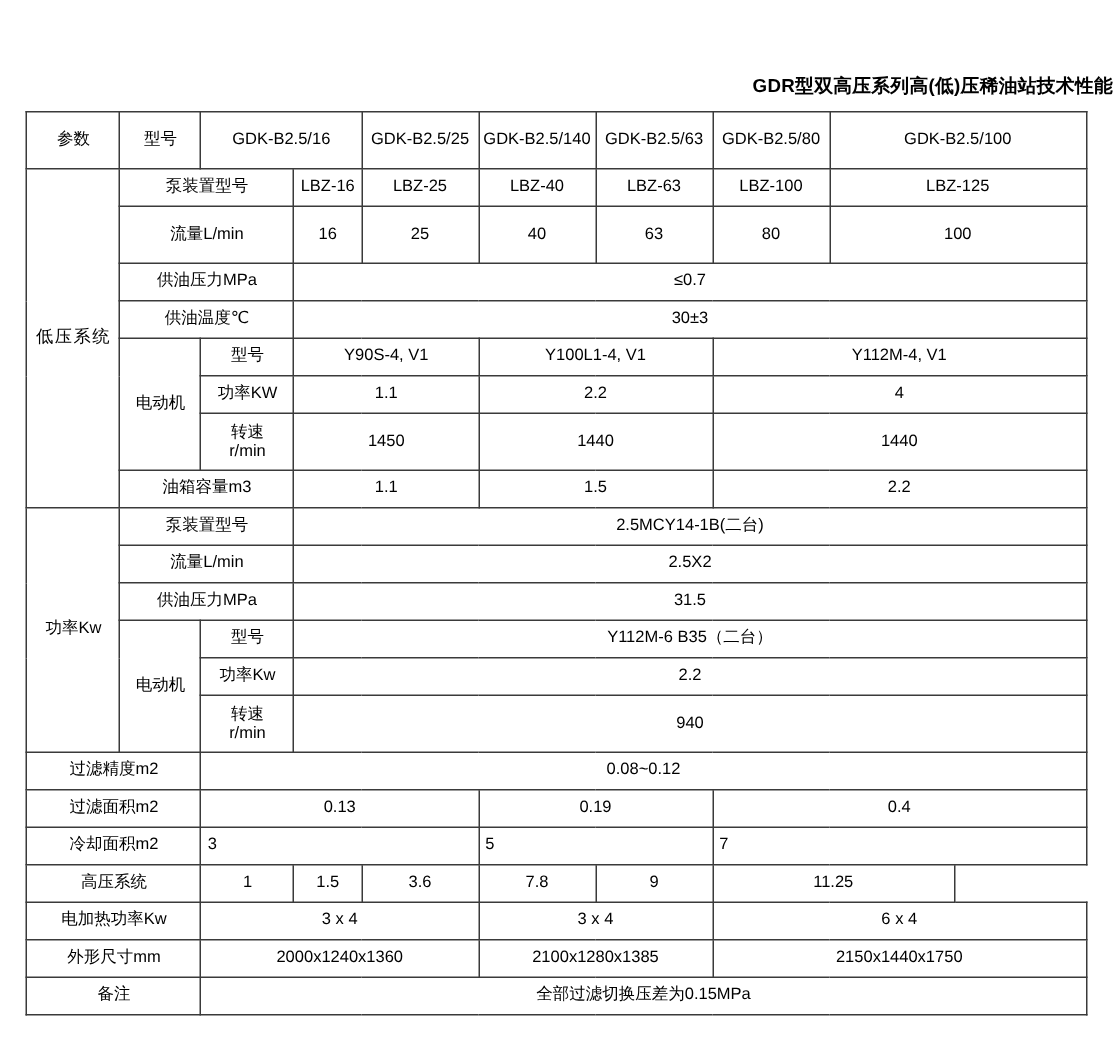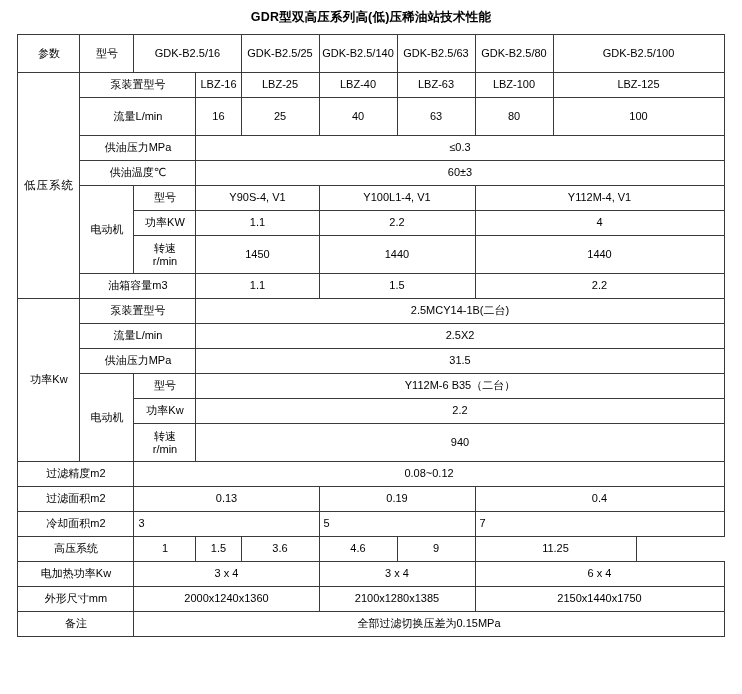--- a/index.html
+++ b/index.html
@@ -8,25 +8,26 @@
     background: #ffffff;
   }
   body {
     width: 742px;
     height: 694px;
     font-family: "Liberation Sans", "DejaVu Sans", sans-serif;
     color: #000000;
     overflow: hidden;
   }
   #page-title {
-    text-align: center;
+    text-align: right;
     font-size: 12.5px;
     font-weight: bold;
     letter-spacing: 0.2px;
     padding: 9px 0 8px 0;
+    margin-top: 40px;
   }
   table {
     border-collapse: collapse;
     margin: 0 auto;
     width: 706px;
     table-layout: fixed;
   }
   td {
     border: 1px solid #3a3a3a;
     font-size: 11px;
@@ -103,26 +104,26 @@
     <td class="tall">16</td>
     <td class="tall">25</td>
     <td class="tall">40</td>
     <td class="tall">63</td>
     <td class="tall">80</td>
     <td class="tall" colspan="2">100</td>
   </tr>
 
   <tr>
     <td colspan="2">供油压力MPa</td>
-    <td colspan="7">≤0.3</td>
+    <td colspan="7">≤0.7</td>
   </tr>
 
   <tr>
     <td colspan="2">供油温度℃</td>
-    <td colspan="7">60±3</td>
+    <td colspan="7">30±3</td>
   </tr>
 
   <tr>
     <td rowspan="3">电动机</td>
     <td>型号</td>
     <td colspan="2">Y90S-4, V1</td>
     <td colspan="2">Y100L1-4, V1</td>
     <td colspan="3">Y112M-4, V1</td>
   </tr>
 
@@ -202,21 +203,21 @@
     <td class="left" colspan="3">3</td>
     <td class="left" colspan="2">5</td>
     <td class="left" colspan="3">7</td>
   </tr>
 
   <tr>
     <td colspan="2">高压系统</td>
     <td>1</td>
     <td>1.5</td>
     <td>3.6</td>
-    <td>4.6</td>
+    <td>7.8</td>
     <td>9</td>
     <td colspan="2">11.25</td>
   </tr>
 
   <tr>
     <td colspan="2">电加热功率Kw</td>
     <td colspan="3">3 x 4</td>
     <td colspan="2">3 x 4</td>
     <td colspan="3">6 x 4</td>
   </tr>

